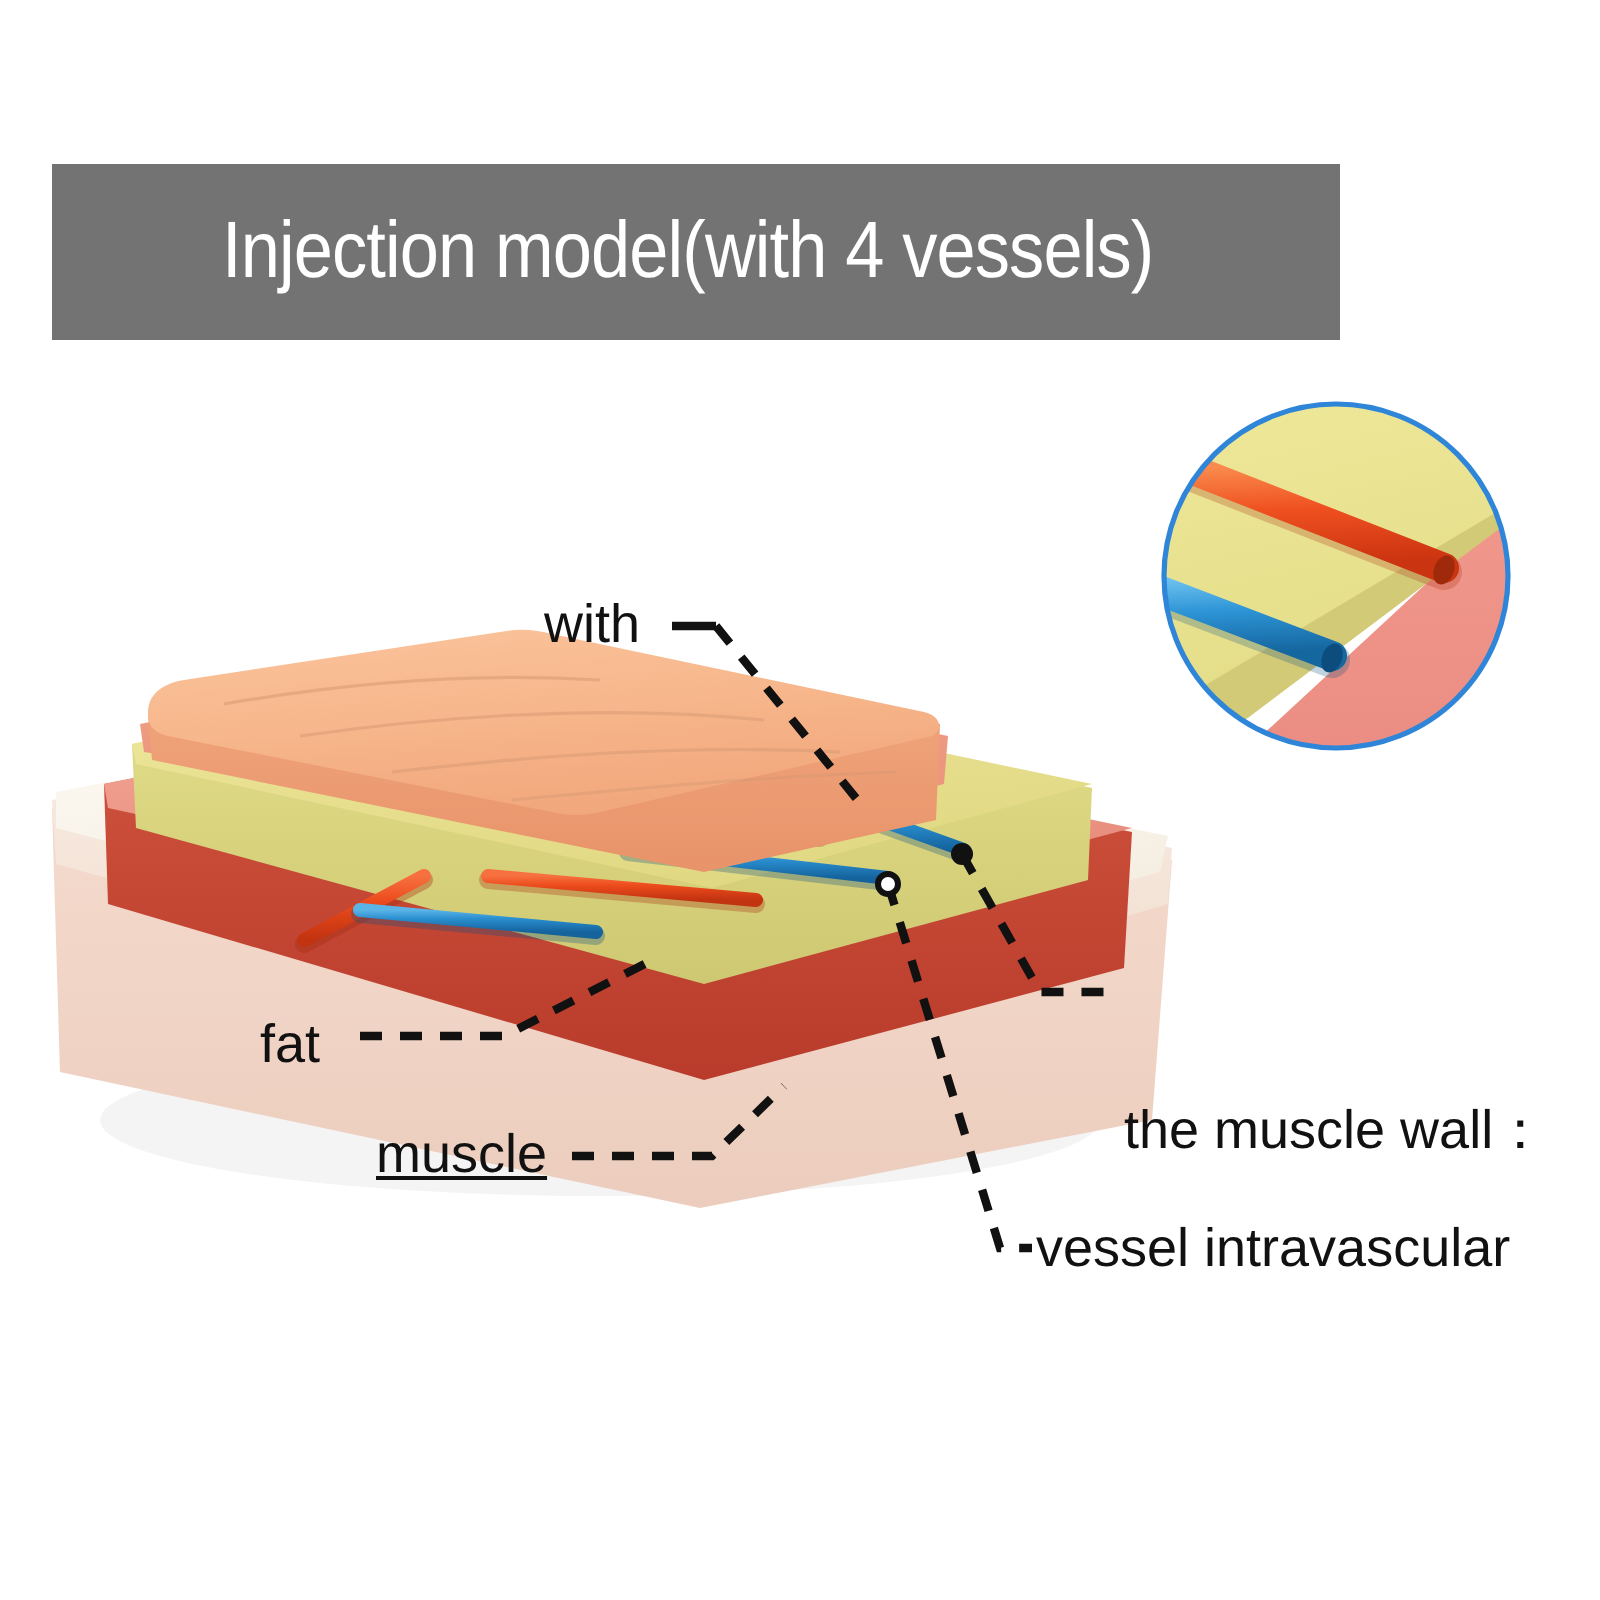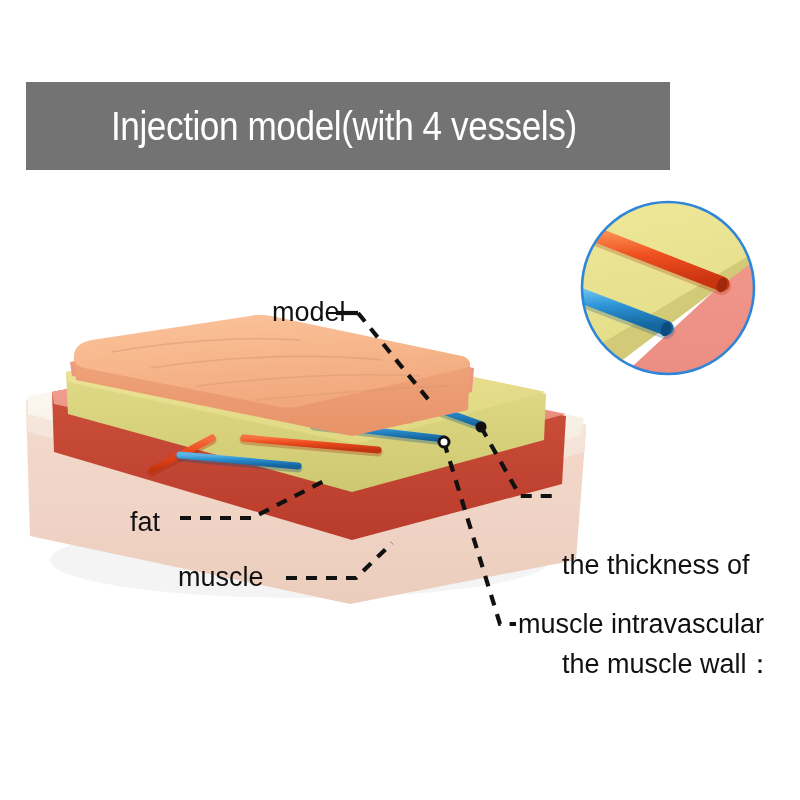--- a/index.html
+++ b/index.html
@@ -51,21 +51,21 @@
     position: absolute;
     color: #111111;
     font-family: "Liberation Sans", sans-serif;
     font-size: 27px;
     font-weight: 400;
     line-height: 33px;
     white-space: pre;
   }
   #label-skin   { left: 272px; top: 296px; }
   #label-fat    { left: 130px; top: 506px; }
-  #label-muscle { left: 178px; top: 561px; }
+  #label-muscle { left: 188px; top: 561px; text-decoration: underline; }
   #label-thickness { left: 562px; top: 483px; }
   #label-virtual   { left: 518px; top: 608px; }
 </style>
 </head>
 <body>
 
 <div id="page">
 
   <div id="title-banner">
     <div id="title-text">Injection model(with 4 vessels)</div>
@@ -248,26 +248,25 @@
       <path d="M286,578 L356,578 L392,543" stroke-dasharray="11 9"></path>
 
       <path d="M481,427 L520,496 L560,496" stroke-dasharray="11 9"></path>
       <circle cx="481" cy="427" r="5.5" fill="#111111" stroke="none"></circle>
 
       <path d="M444,442 L500,624 L516,624" stroke-dasharray="11 9"></path>
       <circle cx="444" cy="442" r="5" fill="#ffffff" stroke="#111111" stroke-width="3"></circle>
     </g>
   </svg>
 
-  <div class="callout" id="label-skin">model</div>
+  <div class="callout" id="label-skin">with</div>
 
   <div class="callout" id="label-fat">fat</div>
 
   <div class="callout" id="label-muscle">muscle</div>
 
   <div class="callout" id="label-thickness">
-    <div>the thickness of</div>
     <div>the muscle wall：</div>
   </div>
 
-  <div class="callout" id="label-virtual">muscle intravascular</div>
+  <div class="callout" id="label-virtual">vessel intravascular</div>
 
 </div>
 
 </body></html>

